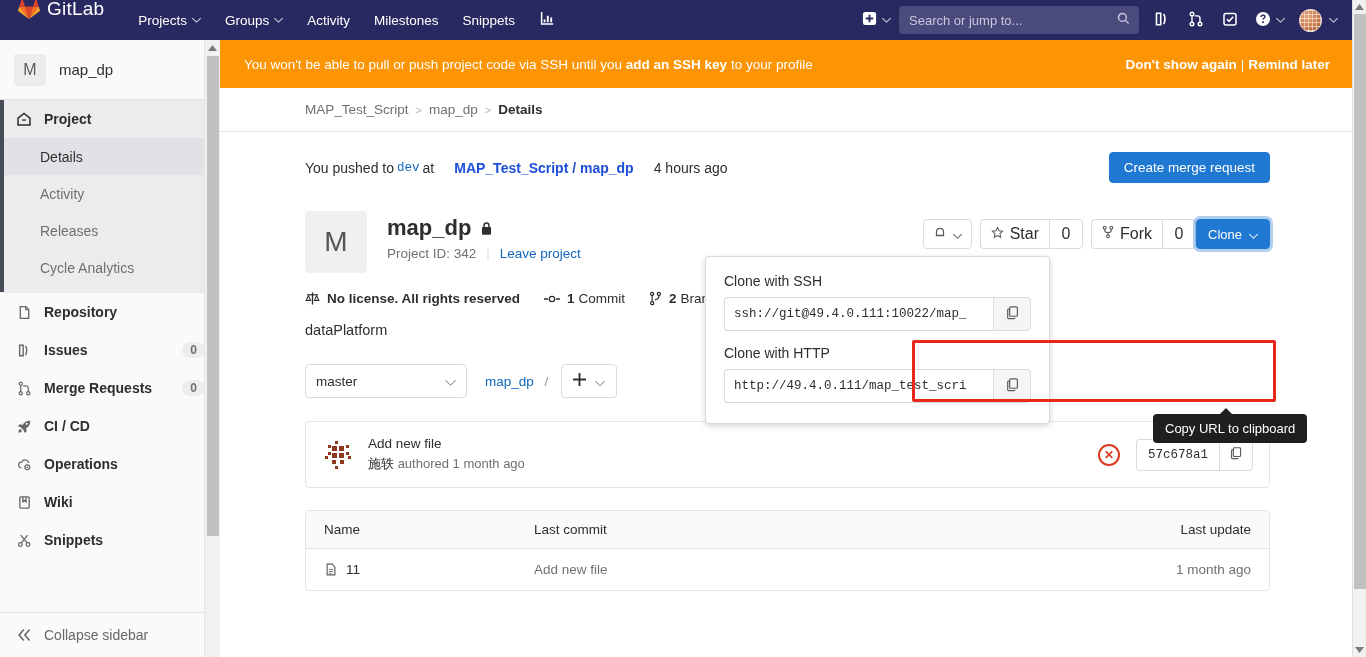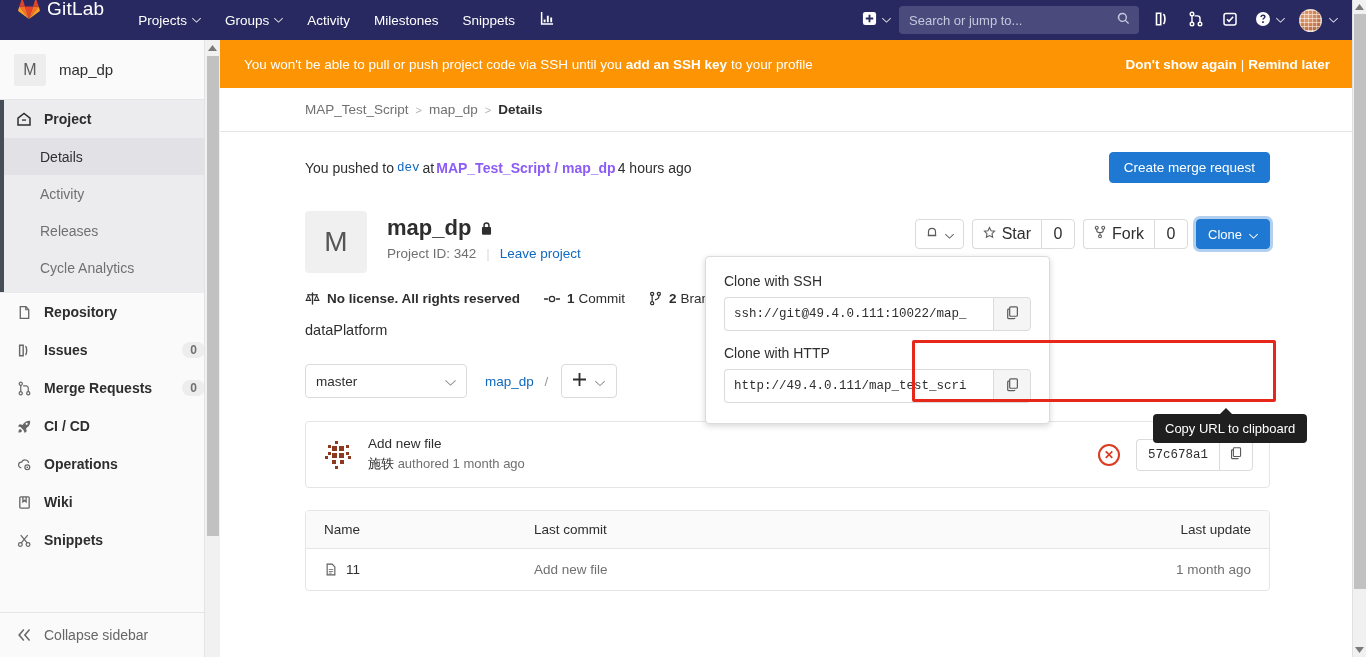--- a/index.html
+++ b/index.html
@@ -177,21 +177,21 @@
   .breadcrumb .cur { color: #2e2e2e; font-weight: 600; }
   .pushrow {
     display: flex; align-items: center;
     padding: 20px 82px 20px 85px;
     font-size: 14px; color: #2e2e2e;
   }
   .pushrow .branch {
     color: #1068bf; font-family: "Liberation Mono", monospace;
     font-size: 12.5px; margin: 0 3px;
   }
-  .pushrow .proj { color: #8b5cf6; font-weight: 700; margin: 0 2px; cursor: pointer; }
+  .pushrow .proj { color: #1d4ed8; font-weight: 700; margin: 0 20px; cursor: pointer; }
   .btn-primary {
     margin-left: auto; background: #1f78d1; color: #fff;
     border: 1px solid #1f78d1; border-radius: 4px;
     padding: 7px 14px; font-size: 13.5px; cursor: pointer;
     font-family: inherit; white-space: nowrap;
   }
   
   .proj-header {
     display: flex; align-items: flex-start;
     padding: 8px 82px 0 85px;
@@ -218,21 +218,20 @@
     font-family: inherit; height: 30px; border-radius: 4px;
   }
   .btn-group .btn-o:first-child { border-radius: 4px 0 0 4px; border-right: 0; }
   .btn-group .btn-o:last-child { border-radius: 0 4px 4px 0; min-width: 34px; justify-content: center; }
   .btn-clone {
     background: #1f78d1; border: 1px solid #1f78d1; color: #fff;
     border-radius: 4px; font-size: 13px; padding: 6px 11px;
     height: 30px; display: flex; align-items: center; gap: 7px;
     cursor: pointer; font-family: inherit;
     box-shadow: 0 0 0 3px rgba(31,120,209,.35);
-    margin-left: 8px;
   }
   .stats-row {
     display: flex; align-items: center;
     padding: 18px 82px 0 85px; font-size: 13.5px; color: #2e2e2e;
   }
   .stat { display: flex; align-items: center; margin-right: 24px; white-space: nowrap; }
   .stat .sico { margin-right: 7px; display: flex; align-items: center; }
   .stat b { font-weight: 700; margin-right: 4px; }
   .stat .lic { font-weight: 700; }
   .proj-desc { padding: 16px 82px 0 85px; font-size: 14.5px; color: #2e2e2e; }

